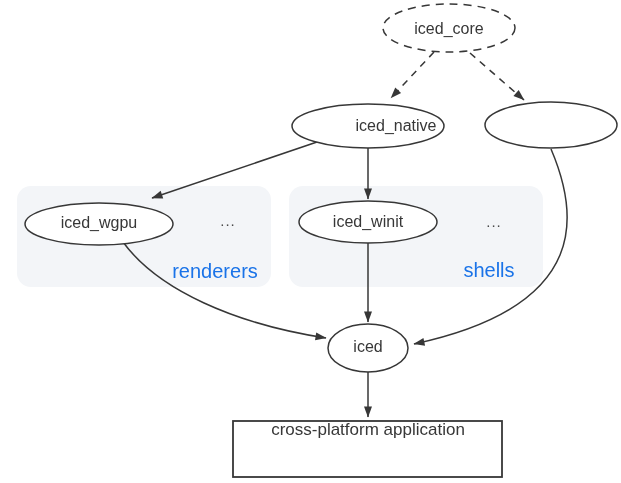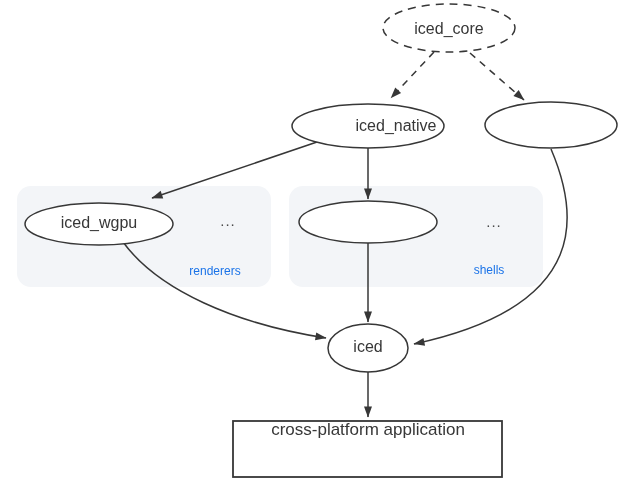--- a/index.html
+++ b/index.html
@@ -56,21 +56,21 @@
   .label.app-label {
     font-size: 17px;
   }
   .label.ellipsis {
     font-size: 15px;
     letter-spacing: 1px;
     color: #4a4a4a;
   }
   .label.group-label {
     color: #1a73e8;
-    font-size: 12px;
+    font-size: 20px;
   }
 </style>
 </head>
 <body>
 
 <div class="canvas">
 
   <svg width="621" height="483" viewBox="0 0 621 483">
     <defs>
       <marker id="ah" markerWidth="12" markerHeight="10" refX="11" refY="5" orient="auto" markerUnits="userSpaceOnUse">
@@ -99,20 +99,21 @@
     <rect class="app-rect" x="233" y="421" width="269" height="56"></rect>
   </svg>
 
   <div class="label" style="left:449px; top:29px;">iced_core</div>
 
   <div class="label" style="left:368px; top:126px;margin-left:28px;">iced_native</div>
 
 
   <div class="label" style="left:99px; top:223px;">iced_wgpu</div>
 
+  <div class="label" style="left:368px; top:222px;">iced_winit</div>
 
   <div class="label" style="left:368px; top:347px;">iced</div>
 
   <div class="label app-label" style="left:368px; top:430px;">cross-platform application</div>
 
   <div class="label ellipsis" style="left:228px; top:221px;">...</div>
 
   <div class="label ellipsis" style="left:494px; top:222px;">...</div>
 
   <div class="label group-label" style="left:215px; top:271px;">renderers</div>

